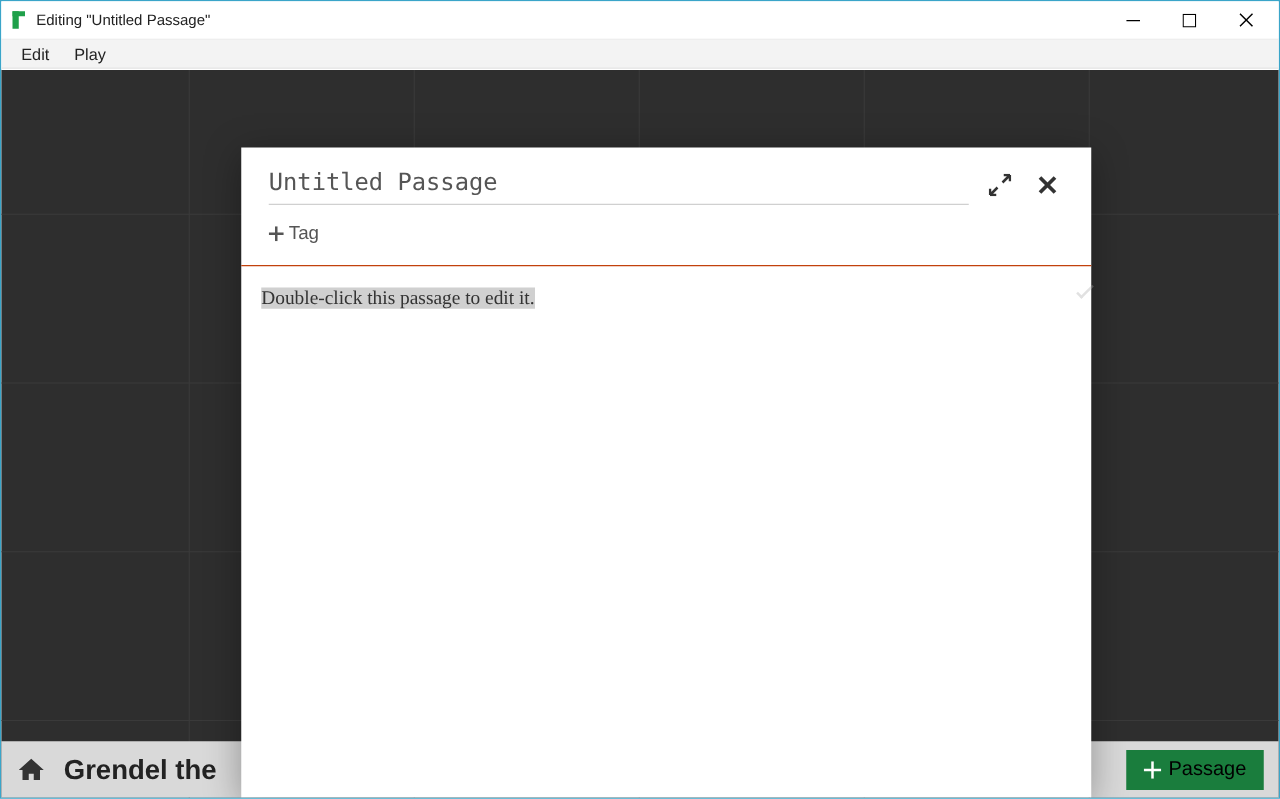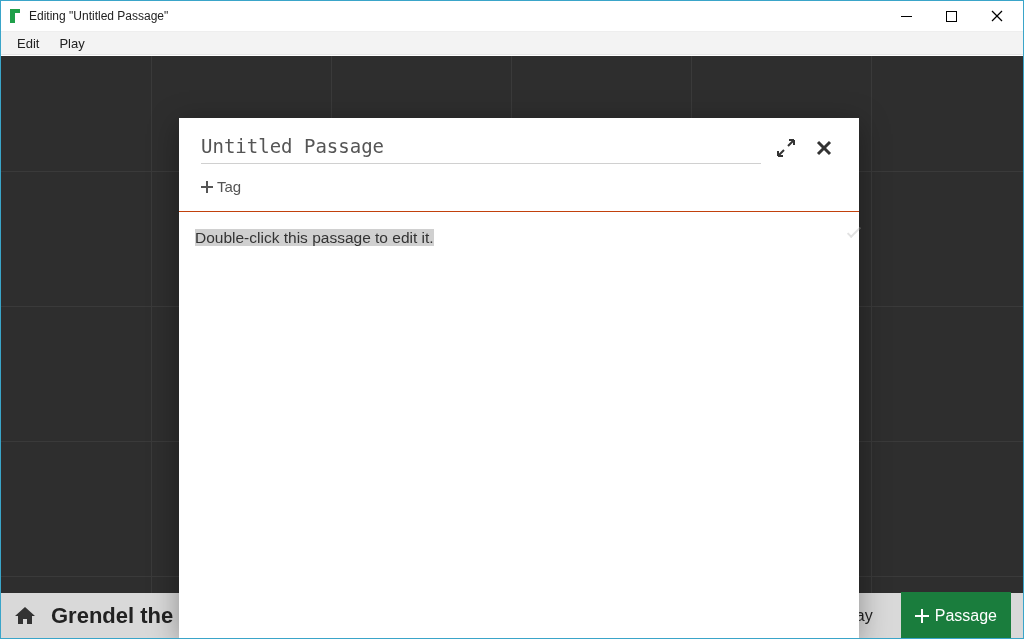--- a/index.html
+++ b/index.html
@@ -82,30 +82,30 @@
     display: flex; align-items: center;
     gap: 6px;
     font-size: 16px;
     color: #222;
     padding: 10px 14px;
   }
   .add-passage-btn {
     display: flex; align-items: center;
     gap: 6px;
     background: #1a7d3d;
-    color: #ffffff;
+    color: #000000;
     font-size: 16px;
     padding: 12px 14px;
-    height: 47px;
+    height: 32px;
   }
   
   .modal {
     position: absolute;
     top: 62px;
-    left: 178px;
+    left: 192px;
     width: 680px;
     height: 520px;
     background: #fff;
     box-shadow: 0 6px 28px rgba(0,0,0,.35);
     display: flex;
     flex-direction: column;
   }
   .modal-header {
     display: flex;
     align-items: center;
@@ -135,21 +135,21 @@
   .tag-btn {
     font-size: 15px;
     color: #555;
     display: inline-flex;
     align-items: center;
     gap: 4px;
   }
   .editor {
     flex: 1;
     padding: 14px 16px;
-    font-family: Liberation Sans, sans-serif;
+    font-family: Liberation Serif, serif;
     font-size: 15.5px;
     color: #333;
     line-height: 1.5;
     position: relative;
   }
   .editor .hl {
     background: #d0d0d0;
   }
   .editor .cursor-mark {
     position: absolute;

